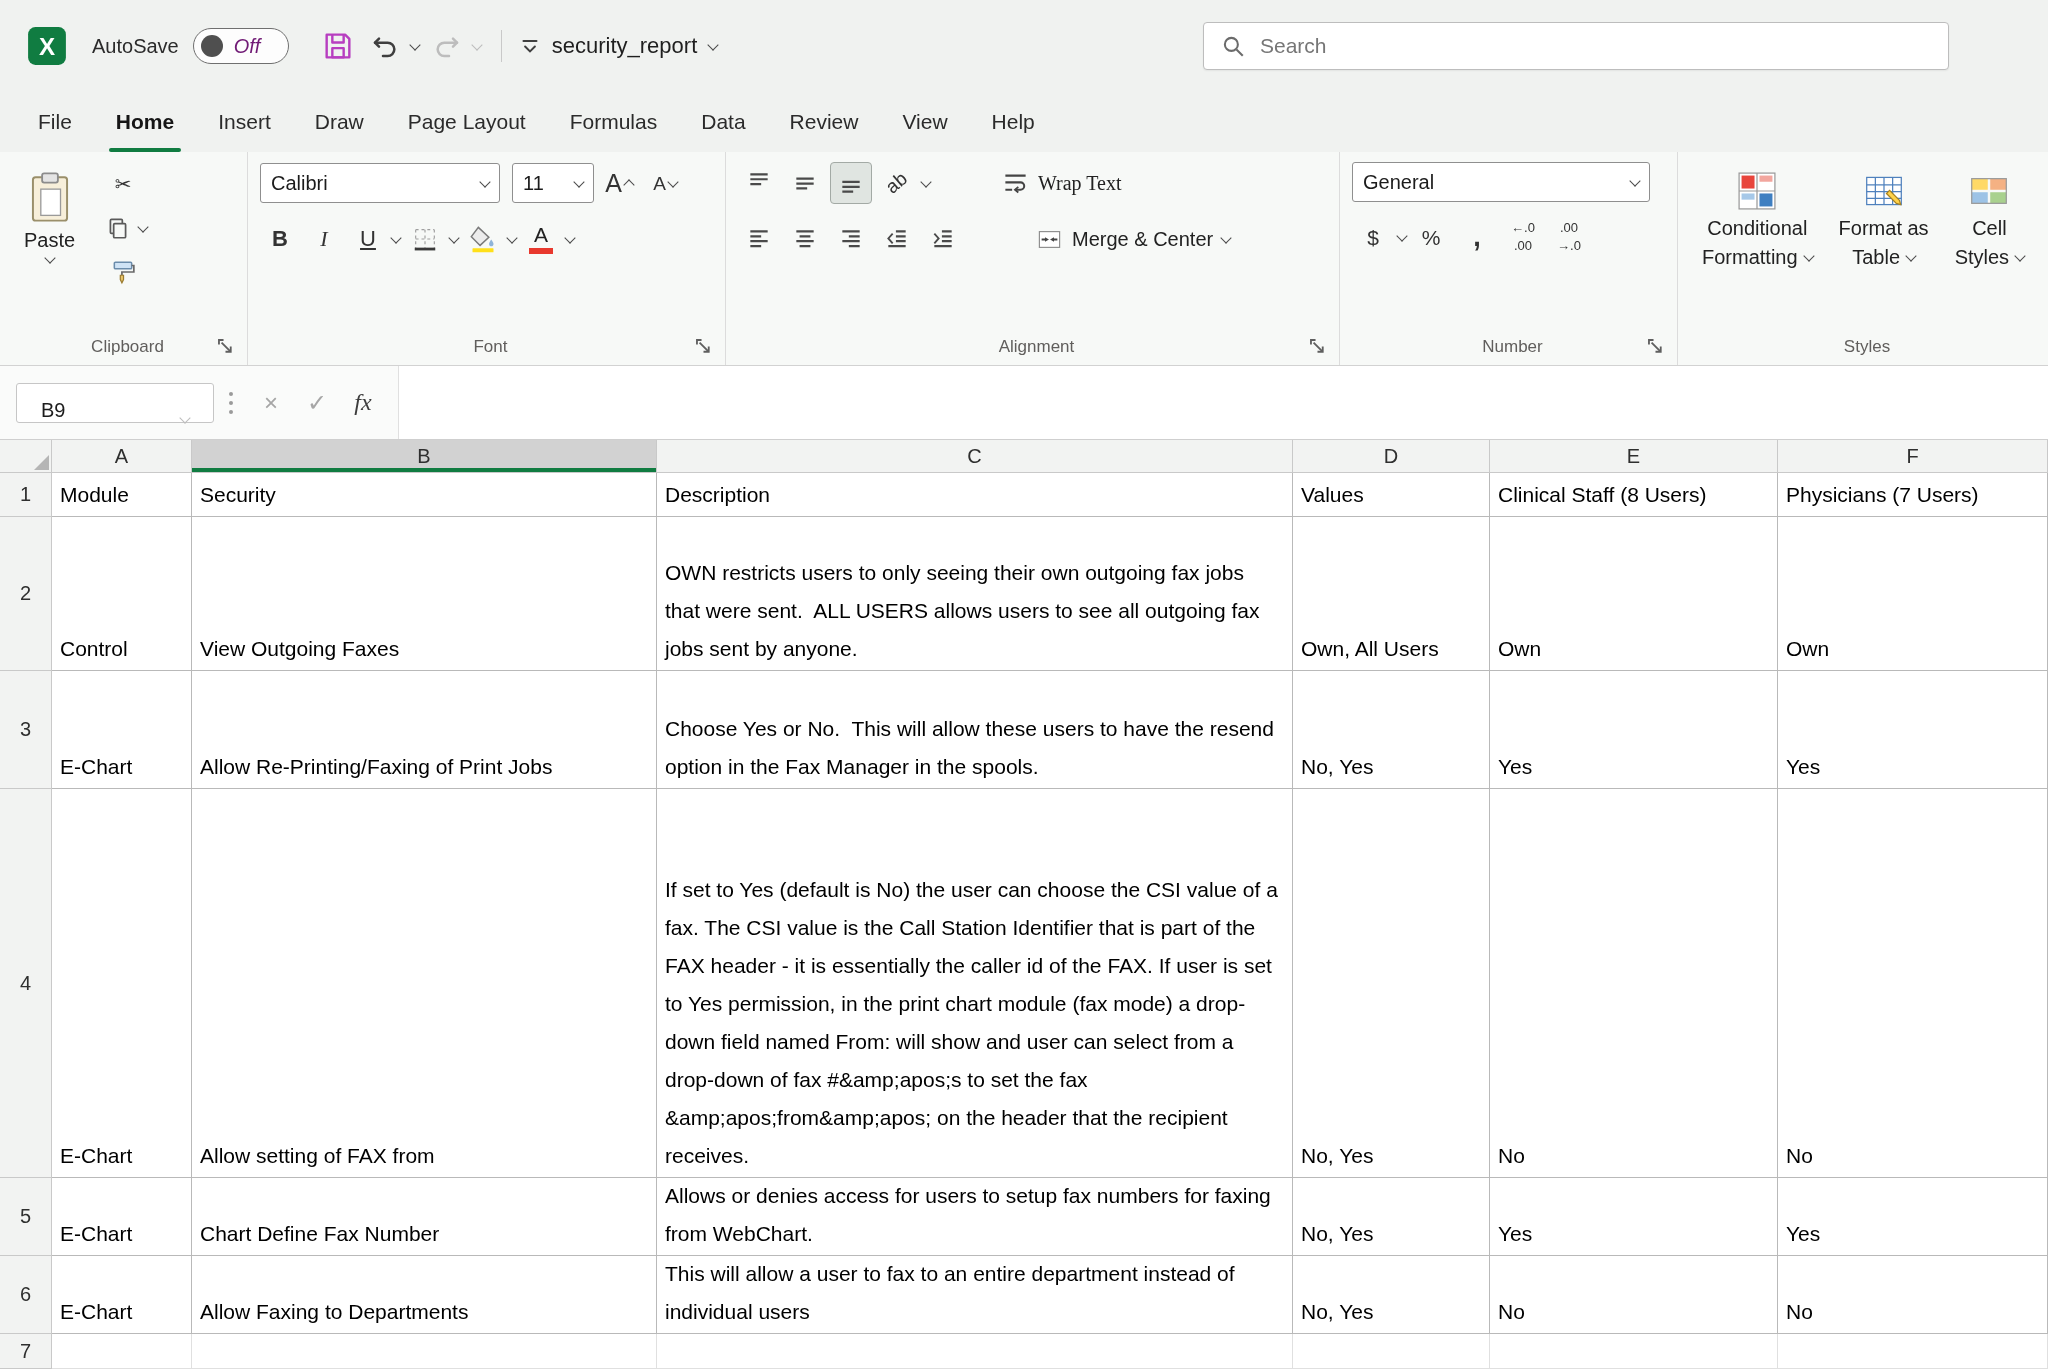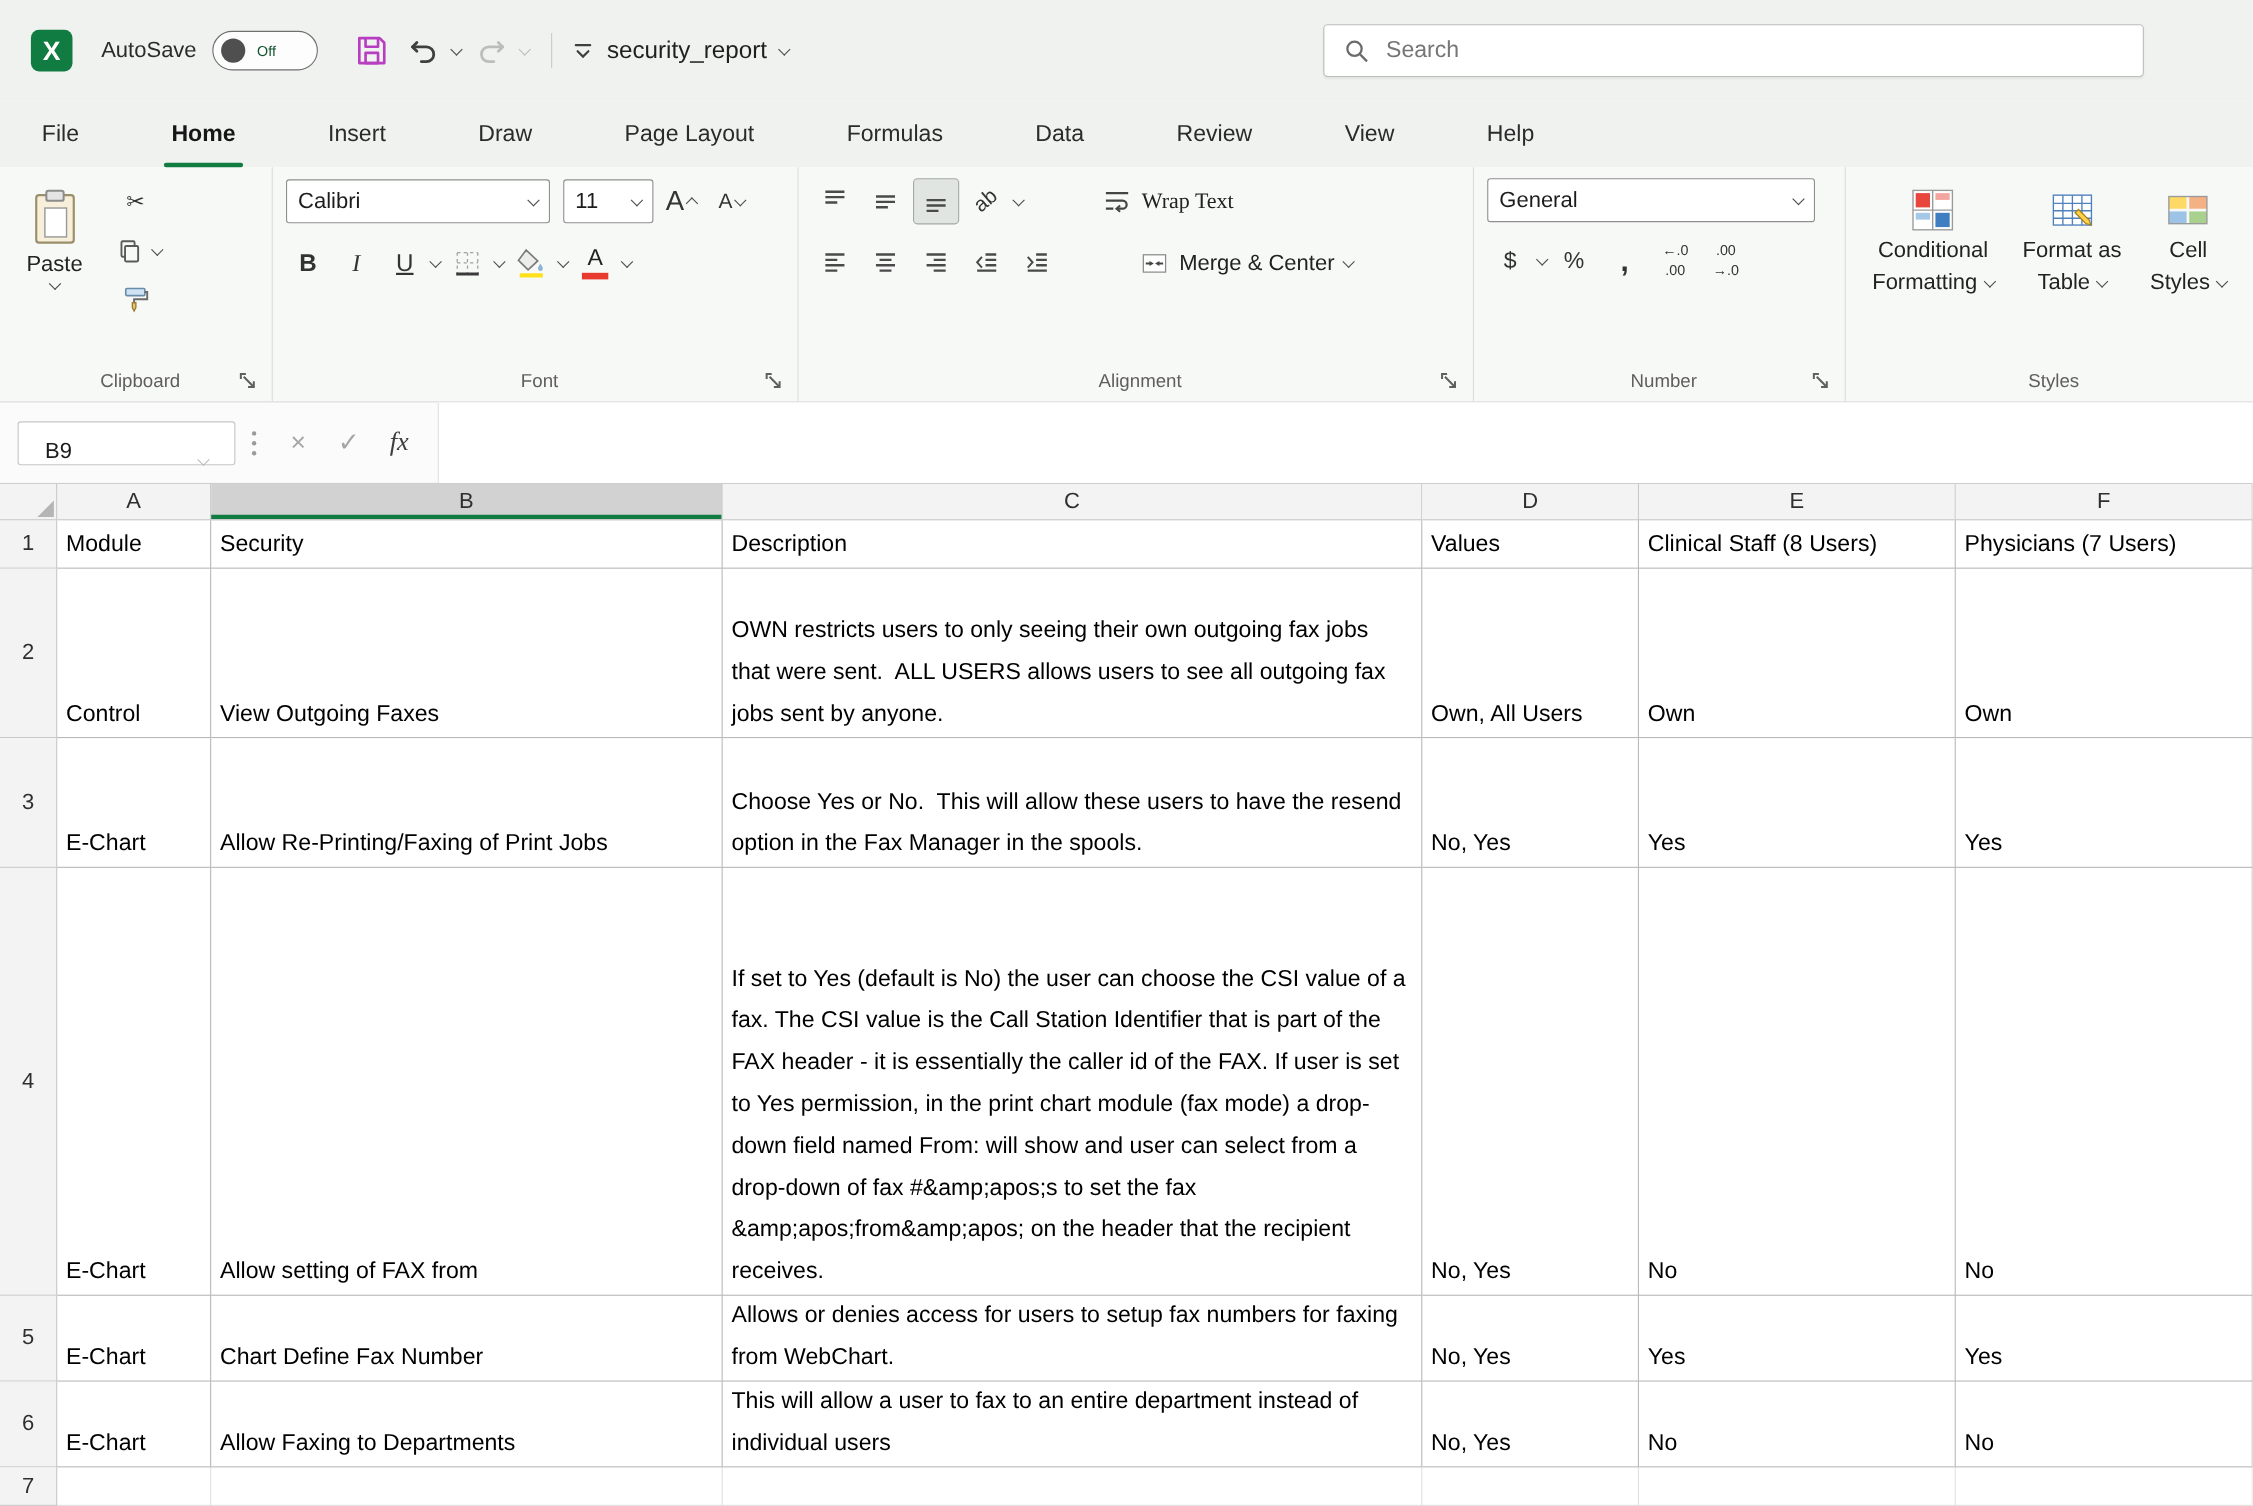--- a/index.html
+++ b/index.html
@@ -13,31 +13,31 @@
   .chev.tiny{width:8px;height:8px;border-width:1.8px;}
   .chev.up{transform:rotate(225deg);margin-top:3px;}
   .chev.gray{border-color:#bcbcbc;}
 
   
   .titlebar{height:92px;background:#f0f2f0;display:flex;align-items:center;padding-left:26px;position:relative;flex:none;}
   .app-icon{margin-right:24px;display:flex;}
   .autosave-label{font-size:20px;color:#2b2b2b;margin-right:14px;}
   .toggle{width:96px;height:36px;border:1px solid #6f6f6f;border-radius:18px;background:#fdfdfd;display:flex;align-items:center;gap:11px;padding:0 7px;margin-right:28px;cursor:pointer;}
   .knob{width:22px;height:22px;border-radius:50%;background:#4f4f4f;flex:none;}
-  .toggle-text{font-size:13px;color:#14532d;}
+  .toggle-text{font-size:20px;color:#701a75;font-style:italic;}
   .tb-btn{display:flex;align-items:center;justify-content:center;padding:4px;margin-right:6px;}
   .undo-wrap{display:flex;align-items:center;margin-right:8px;}
   .vsep{width:1px;height:32px;background:#c9c9c9;margin:0 12px;}
   .doc-title{display:flex;align-items:center;gap:12px;font-size:22px;color:#1f1f1f;cursor:pointer;}
   .searchbox{position:absolute;left:1203px;top:22px;width:746px;height:48px;background:#fff;border:1px solid #bdbdbd;border-radius:4px;display:flex;align-items:center;padding:0 16px;gap:14px;box-shadow:0 1px 2px rgba(0,0,0,.06);}
   .searchbox input{border:none;outline:none;font-size:21px;flex:1;color:#333;background:transparent;}
   .searchbox input::placeholder{color:#767676;}
 
   
-  .tabs{height:60px;background:#f0f2f0;display:flex;padding-left:16px;flex:none;gap:40px;}
+  .tabs{height:60px;background:#f0f2f0;display:flex;padding-left:16px;flex:none;}
   .tab{padding:0 22px;display:flex;align-items:center;font-size:21px;color:#2b2b2b;position:relative;cursor:pointer;white-space:nowrap;}
   .tab.active{font-weight:600;color:#161616;}
   .tab.active::after{content:"";position:absolute;left:15px;right:15px;bottom:0;height:4px;border-radius:2px;background:#107c41;}
 
   
   .ribbon{height:214px;background:#f7f9f7;border-bottom:1px solid #d2d2d2;display:flex;flex:none;}
   .group{display:flex;flex-direction:column;position:relative;padding:10px 4px 0 12px;flex:none;}
   .group:not(:last-child){border-right:1px solid #dcdcdc;}
   .g-clipboard{width:248px;}
   .g-font{width:478px;}

